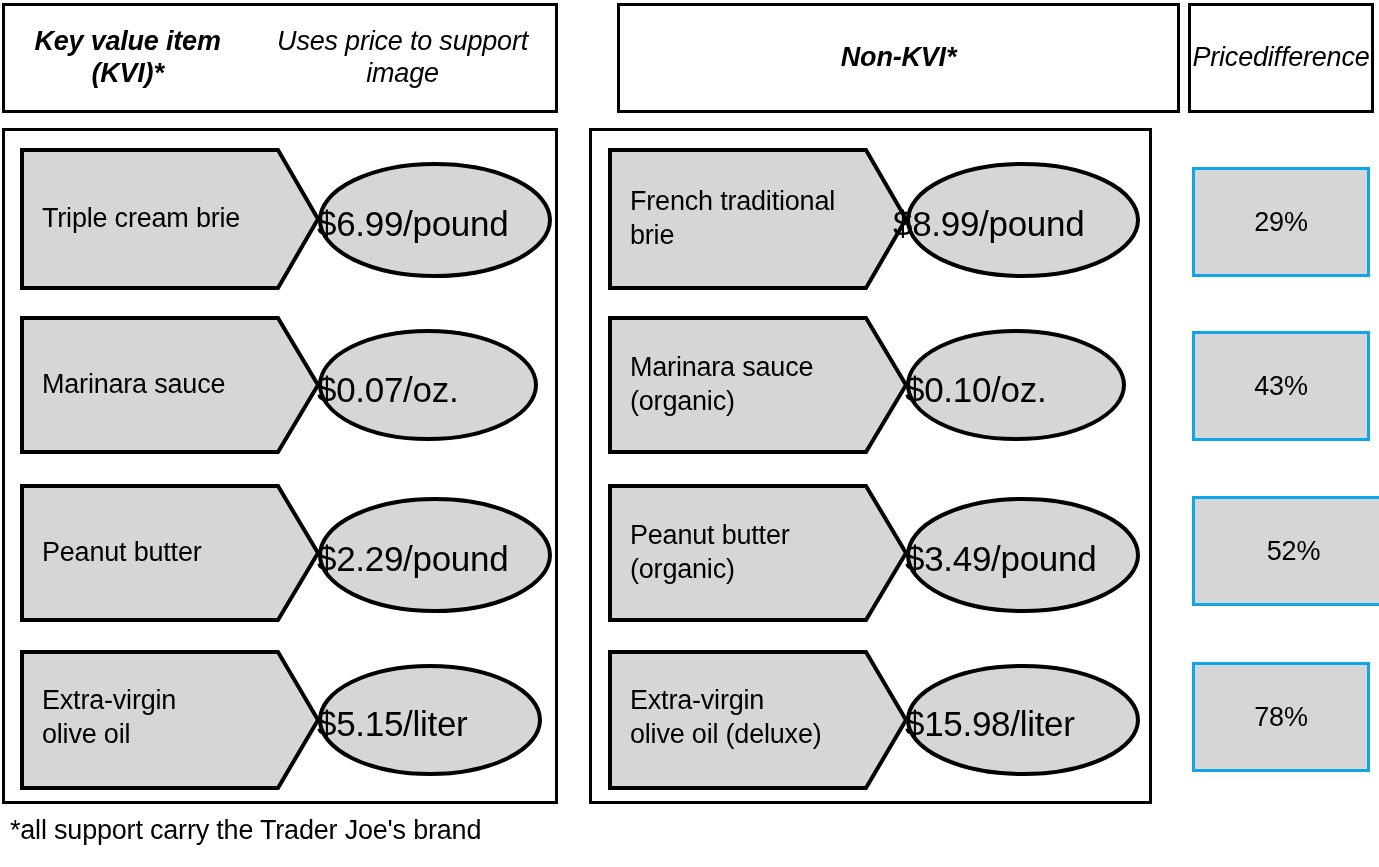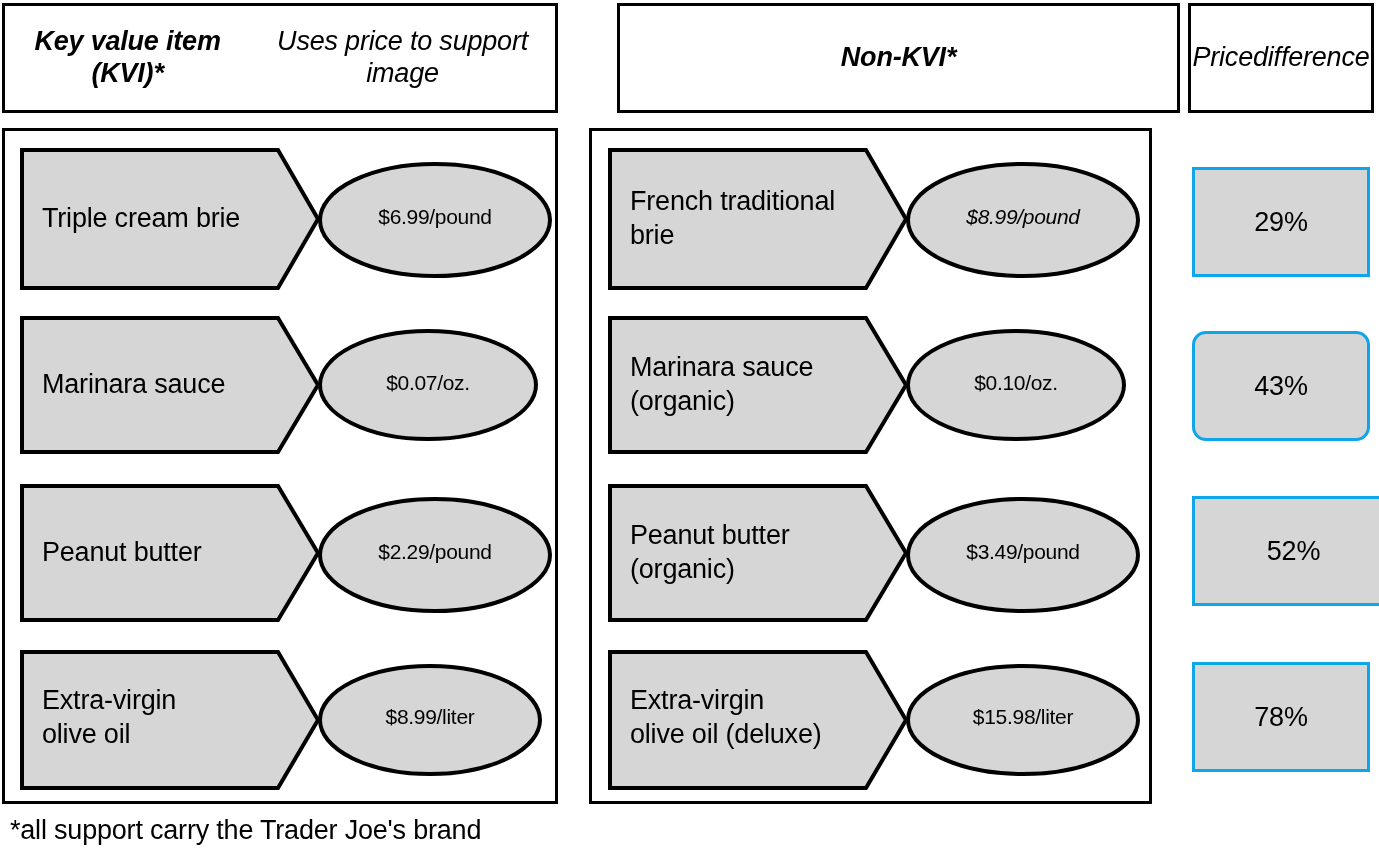--- a/index.html
+++ b/index.html
@@ -76,25 +76,24 @@
     position: absolute;
     font-size: 27px;
     line-height: 1.26;
     color: #000;
     letter-spacing: -0.2px;
     white-space: pre-line;
     pointer-events: none;
   }
   .price-label {
     position: absolute;
-    font-size: 21px;
+    font-size: 35px;
     line-height: 1.1;
     color: #000;
     letter-spacing: -0.3px;
-    text-align: center;
     pointer-events: none;
   }
 
   
   .diffbox {
     position: absolute;
     box-sizing: border-box;
     border: 3px solid #0ea5e9;
     background: #d6d6d6;
     display: flex;
@@ -171,33 +170,33 @@
 
   <div class="row" style="left:20px; top:650px;">
     <svg class="pentagon-svg" width="300" height="140" viewBox="0 0 300 140">
       <polygon points="2,2 258,2 298,70 258,138 2,138" fill="#d6d6d6" stroke="#000" stroke-width="4"></polygon>
     </svg>
     <div class="prod-label" style="left:22px; top:33px; width:250px;">Extra-virgin
 olive oil</div>
     <svg class="ellipse-svg" style="left:297px; top:13px;" width="226" height="114" viewBox="0 0 226 114">
       <ellipse cx="113" cy="57" rx="110" ry="54" fill="#d6d6d6" stroke="#000" stroke-width="4"></ellipse>
     </svg>
-    <div class="price-label" style="left:297px; top:55px; width:226px;">$8.99/liter</div>
+    <div class="price-label" style="left:297px; top:55px; width:226px;">$5.15/liter</div>
   </div>
 
   <div class="row" style="left:608px; top:148px;">
     <svg class="pentagon-svg" width="300" height="142" viewBox="0 0 300 142">
       <polygon points="2,2 258,2 298,71 258,140 2,140" fill="#d6d6d6" stroke="#000" stroke-width="4"></polygon>
     </svg>
     <div class="prod-label" style="left:22px; top:36px; width:250px;">French traditional
 brie</div>
     <svg class="ellipse-svg" style="left:297px; top:13px;" width="236" height="118" viewBox="0 0 236 118">
       <ellipse cx="118" cy="59" rx="115" ry="56" fill="#d6d6d6" stroke="#000" stroke-width="4"></ellipse>
     </svg>
-    <div class="price-label" style="left:297px; top:57px; width:236px;font-style:italic;">$8.99/pound</div>
+    <div class="price-label" style="left:285px; top:57px; width:236px;">$8.99/pound</div>
   </div>
 
   <div class="row" style="left:608px; top:316px;">
     <svg class="pentagon-svg" width="300" height="138" viewBox="0 0 300 138">
       <polygon points="2,2 258,2 298,69 258,136 2,136" fill="#d6d6d6" stroke="#000" stroke-width="4"></polygon>
     </svg>
     <div class="prod-label" style="left:22px; top:34px; width:250px;">Marinara sauce
 (organic)</div>
     <svg class="ellipse-svg" style="left:297px; top:12px;" width="222" height="114" viewBox="0 0 222 114">
       <ellipse cx="111" cy="57" rx="108" ry="54" fill="#d6d6d6" stroke="#000" stroke-width="4"></ellipse>
@@ -225,21 +224,21 @@
 olive oil (deluxe)</div>
     <svg class="ellipse-svg" style="left:297px; top:13px;" width="236" height="114" viewBox="0 0 236 114">
       <ellipse cx="118" cy="57" rx="115" ry="54" fill="#d6d6d6" stroke="#000" stroke-width="4"></ellipse>
     </svg>
     <div class="price-label" style="left:297px; top:55px; width:236px;">$15.98/liter</div>
   </div>
 
   <div class="diffbox" style="left:1192px; top:167px; width:178px; height:110px;">
     <span>29%</span>
   </div>
-  <div class="diffbox" style="left:1192px; top:331px; width:178px; height:110px;border-radius:14px;">
+  <div class="diffbox" style="left:1192px; top:331px; width:178px; height:110px;">
     <span>43%</span>
   </div>
   <div class="diffbox" style="left:1192px; top:496px; width:203px; height:110px;">
     <span>52%</span>
   </div>
   <div class="diffbox" style="left:1192px; top:662px; width:178px; height:110px;">
     <span>78%</span>
   </div>
 
   <div id="footnote">*all support carry the Trader Joe's brand</div>

